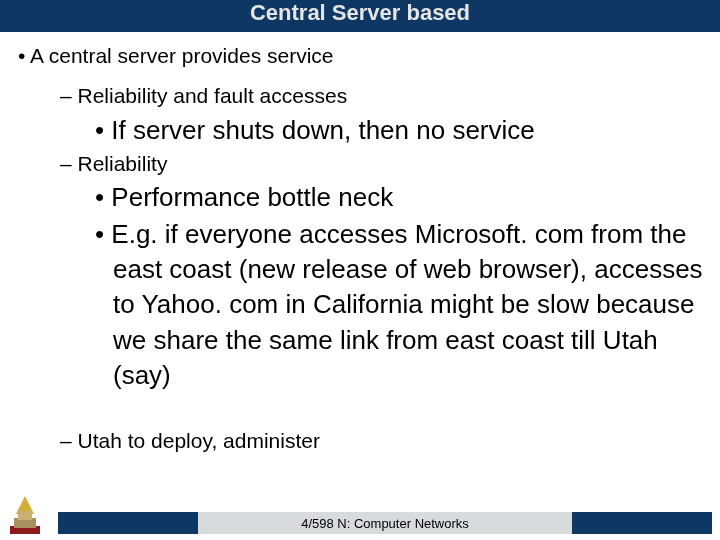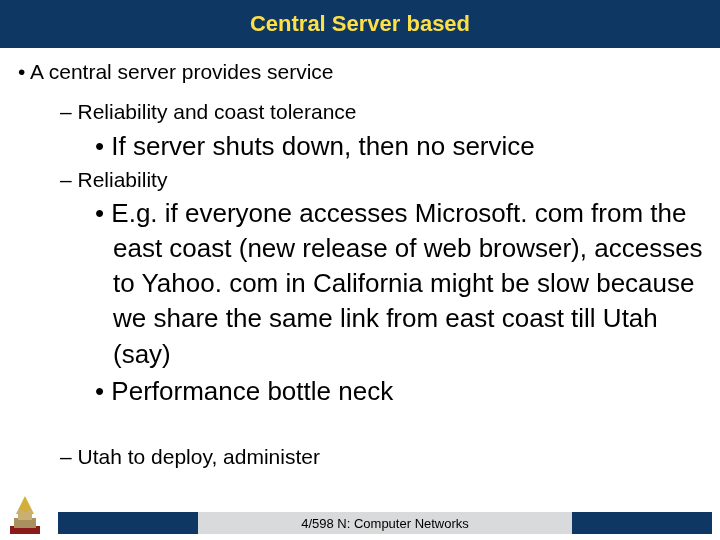--- a/index.html
+++ b/index.html
@@ -10,27 +10,26 @@
     body {
       width: 720px;
       height: 540px;
       font-family: Arial, Helvetica, sans-serif;
       background: #ffffff;
       position: relative;
       overflow: hidden;
     }
     .title-bar {
       width: 100%;
-      height: 48px;
+      height: 32px;
       background: #0e3763;
-      color: #fde047;
+      color: #e5e5e5;
       font-size: 22px;
       font-weight: bold;
       display: flex;
-      align-items: center;
       justify-content: center;
     }
     .content {
       padding: 10px 12px 0 18px;
       color: #000000;
       font-size: 21px;
       line-height: 1.35;
     }
     .bullet-l1 {
       padding-left: 18px;
@@ -103,26 +102,26 @@
 </head>
 <body>
 
 <div class="title-bar">
   <span>Central Server based</span>
 </div>
 
 <div class="content">
   <div class="bullet-l1">A central server provides service</div>
 
-  <div class="bullet-l2">Reliability and coast tolerance</div>
+  <div class="bullet-l2">Reliability and fault accesses</div>
   <div class="bullet-l3">If server shuts down, then no service</div>
 
   <div class="bullet-l2">Reliability</div>
+  <div class="bullet-l3">Performance bottle neck</div>
   <div class="bullet-l3">E.g. if everyone accesses Microsoft. com from the east coast (new release of web browser), accesses to Yahoo. com in California might be slow because we share the same link from east coast till Utah (say)</div>
-  <div class="bullet-l3">Performance bottle neck</div>
 
   <div class="spacer"></div>
 
   <div class="bullet-l2">Utah to deploy, administer</div>
 </div>
 
 <div class="footer">
   <div class="footer-logo">
     <svg viewBox="0 0 30 38" width="30" height="38">
       <rect x="0" y="30" width="30" height="8" fill="#8b1a1a"></rect>

